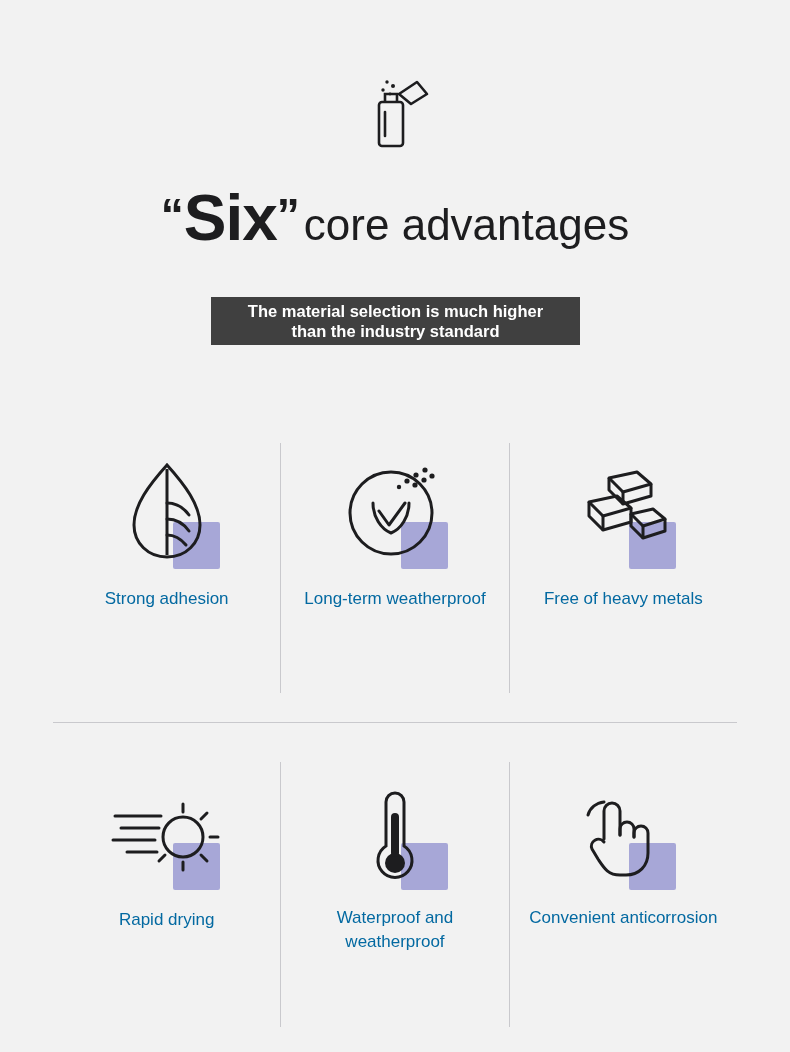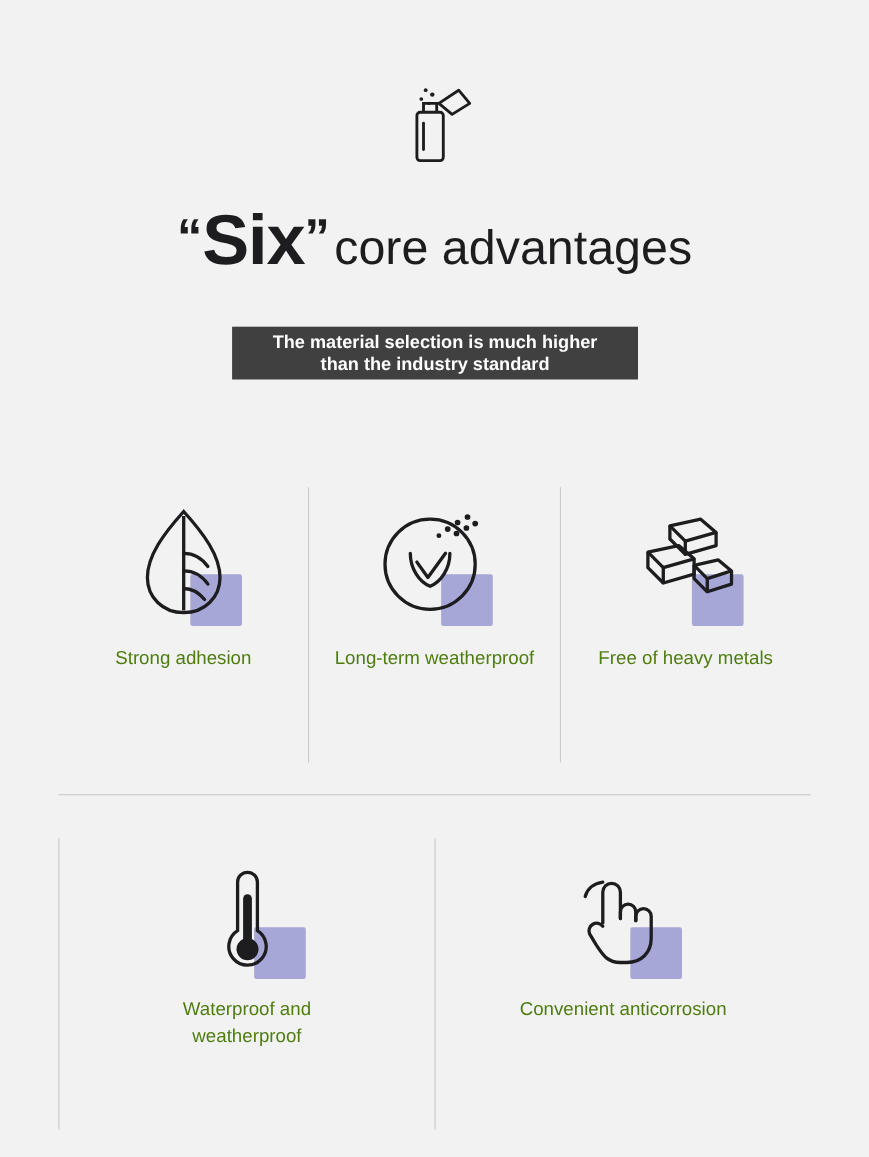--- a/index.html
+++ b/index.html
@@ -123,21 +123,21 @@
   }
   .icon-svg {
     position: relative;
     z-index: 1;
   }
 
   .label {
     font-size: 17px;
     line-height: 1.42;
     text-align: center;
-    color: #4d7c0f;
+    color: #0369a1;
     margin-top: 16px;
     max-width: 200px;
   }
   .label.two-line { margin-top: 14px; }
 
   .hr {
     position: absolute;
     left: 53px;
     top: 722px;
     width: 684px;
@@ -225,20 +225,39 @@
         </svg>
       </div>
       <div class="label">Free of heavy metals</div>
     </div>
   </div>
 
   <div class="hr"></div>
 
   <div class="grid grid-row-2">
 
+    <div class="cell">
+      <div class="icon-wrap row2">
+        <div class="shadow-sq"></div>
+        <svg class="icon-svg" width="112" height="82" viewBox="0 0 112 82" fill="none" xmlns="http://www.w3.org/2000/svg">
+          <circle cx="72" cy="41" r="20" stroke="#1d1d1f" stroke-width="3"></circle>
+          <line x1="72" y1="8" x2="72" y2="16" stroke="#1d1d1f" stroke-width="3" stroke-linecap="round"></line>
+          <line x1="72" y1="66" x2="72" y2="74" stroke="#1d1d1f" stroke-width="3" stroke-linecap="round"></line>
+          <line x1="96" y1="17" x2="90" y2="23" stroke="#1d1d1f" stroke-width="3" stroke-linecap="round"></line>
+          <line x1="96" y1="65" x2="90" y2="59" stroke="#1d1d1f" stroke-width="3" stroke-linecap="round"></line>
+          <line x1="99" y1="41" x2="107" y2="41" stroke="#1d1d1f" stroke-width="3" stroke-linecap="round"></line>
+          <line x1="54" y1="59" x2="48" y2="65" stroke="#1d1d1f" stroke-width="3" stroke-linecap="round"></line>
+          <line x1="4" y1="20" x2="50" y2="20" stroke="#1d1d1f" stroke-width="3" stroke-linecap="round"></line>
+          <line x1="10" y1="32" x2="48" y2="32" stroke="#1d1d1f" stroke-width="3" stroke-linecap="round"></line>
+          <line x1="2" y1="44" x2="44" y2="44" stroke="#1d1d1f" stroke-width="3" stroke-linecap="round"></line>
+          <line x1="16" y1="56" x2="46" y2="56" stroke="#1d1d1f" stroke-width="3" stroke-linecap="round"></line>
+        </svg>
+      </div>
+      <div class="label">Rapid drying</div>
+    </div>
 
     <div class="cell divider-left">
       <div class="icon-wrap row2">
         <div class="shadow-sq"></div>
         <svg class="icon-svg" width="56" height="100" viewBox="0 0 56 100" fill="none" xmlns="http://www.w3.org/2000/svg">
           <path d="M28 6c-5 0-9 4-9 9v44a17 17 0 1 0 18 0V15c0-5-4-9-9-9Z" stroke="#1d1d1f" stroke-width="3"></path>
           <circle cx="28" cy="76" r="10" fill="#1d1d1f"></circle>
           <rect x="24" y="26" width="8" height="44" rx="4" fill="#1d1d1f"></rect>
         </svg>
       </div>

